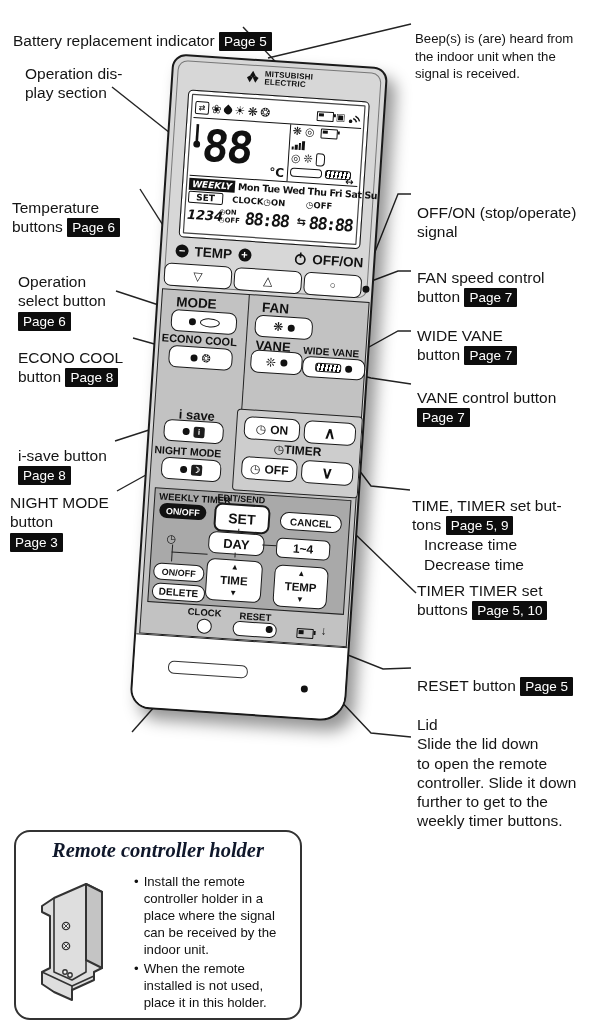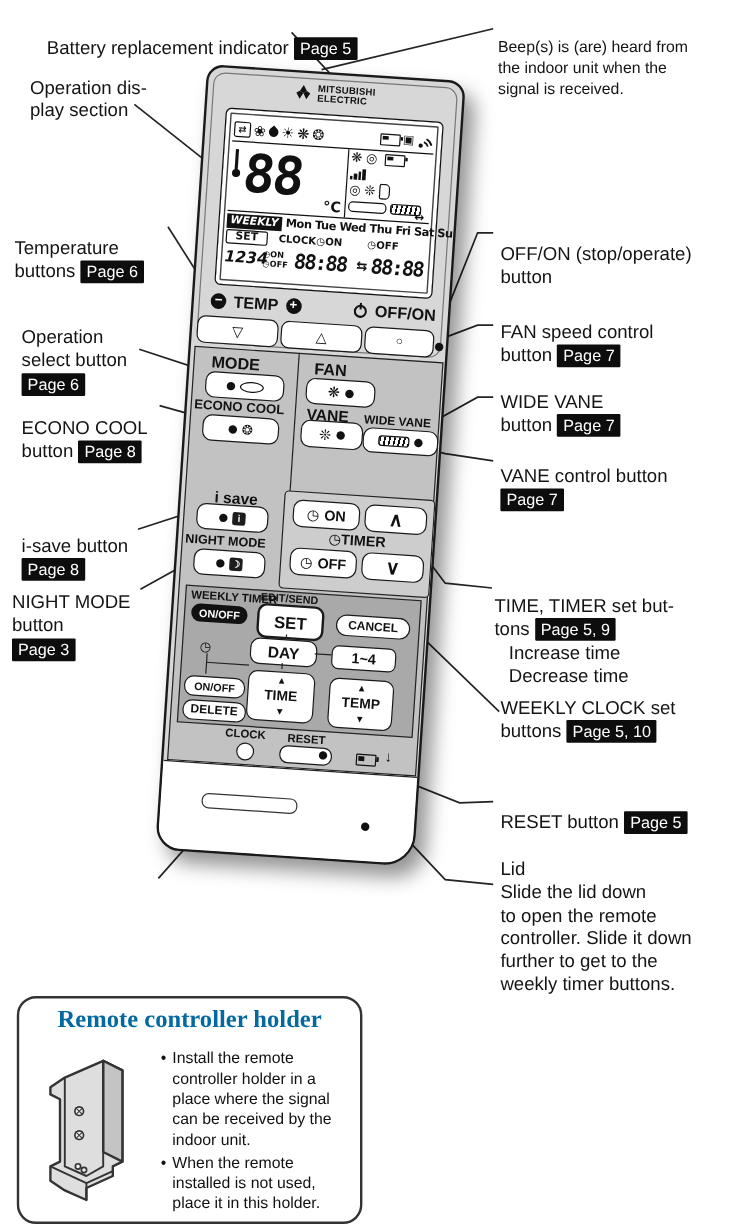--- a/index.html
+++ b/index.html
@@ -91,21 +91,21 @@
   .sqar{width:12px;height:11px;border:1.4px solid #111;border-radius:2px;display:inline-flex;
         align-items:center;justify-content:center;font-size:8px;font-weight:bold;}
   .bars{display:inline-flex;align-items:flex-end;gap:1.2px;}
   .bars i{display:block;width:2.3px;background:#111;}
   .louv{width:30px;height:6.5px;border:1.4px solid #111;border-radius:4px;display:inline-block;}
   .vflap{width:7px;height:11px;border:1.4px solid #111;border-radius:2px 4px 4px 2px;display:inline-block;}
   
   #holderbox{position:absolute;left:14px;top:830px;width:284px;height:186px;border:2px solid #333;
              border-radius:16px;background:#fff;}
   #holderbox h2{margin:7px 10px 2px;text-align:center;font-family:"Liberation Serif",serif;
-                font-size:20.5px;font-weight:bold;color:#0369a1;}
+                font-size:20.5px;font-weight:bold;color:#0f172a;font-style:italic;}
   .bullets{position:absolute;left:118px;top:42px;width:156px;font-size:13.2px;line-height:1.28;}
   .bullet{display:flex;gap:5px;margin-bottom:3px;}
   .para{position:absolute;left:307px;top:836px;width:298px;font-size:15.5px;line-height:1.23;
         white-space:pre-line;color:#141414;}
 </style>
 </head>
 <body>
 
 <div id="page">
 
@@ -375,21 +375,21 @@
         </span>
       <span style="position:absolute;left:180px;top:323px;font-size:12px;font-weight:bold">↓</span>
     </div>
 
     <div class="lid">
       <div class="slot"></div>
       <span class="dotab" style="left:168px;top:40px"></span>
     </div>
   </div>
 
-  <div class="co" style="left:39px;top:12px">
+  <div class="co" style="left:13px;top:12px">
     <span>Battery replacement indicator</span> <span class="badge">Page 5</span>
   </div>
   <div class="co" style="left:25px;top:45px">
     <span>Operation dis-
 play section</span>
   </div>
   <div class="co" style="left:12px;top:179px">
     <span>Temperature
 buttons</span> <span class="badge">Page 6</span>
   </div>
@@ -412,42 +412,42 @@
     <div><span class="badge">Page 3</span></div>
   </div>
 
   <div class="co" style="left:415px;top:10px">
     <div class="note">Beep(s) is (are) heard from
 the indoor unit when the
 signal is received.</div>
   </div>
   <div class="co" style="left:417px;top:184px">
     <span>OFF/ON (stop/operate)
-button</span>
+signal</span>
   </div>
   <div class="co" style="left:417px;top:249px">
     <span>FAN speed control
 button</span> <span class="badge">Page 7</span>
   </div>
   <div class="co" style="left:417px;top:307px">
     <span>WIDE VANE
 button</span> <span class="badge">Page 7</span>
   </div>
   <div class="co" style="left:417px;top:369px">
     <span>VANE control button</span>
     <div><span class="badge">Page 7</span></div>
   </div>
   <div class="co" style="left:412px;top:477px">
     <span>TIME, TIMER set but-
 tons</span> <span class="badge">Page 5, 9</span>
     <div class="sub">Increase time
 Decrease time</div>
   </div>
   <div class="co" style="left:417px;top:562px">
-    <span>WEEKLY CLOCK set
+    <span>TIMER TIMER set
 buttons</span> <span class="badge">Page 5, 10</span>
   </div>
   <div class="co" style="left:417px;top:657px">
     <span>RESET button</span> <span class="badge">Page 5</span>
   </div>
   <div class="co" style="left:417px;top:696px">
     <span>Lid</span>
     <div style="white-space:pre-line">Slide the lid down
 to open the remote
 controller. Slide it down

